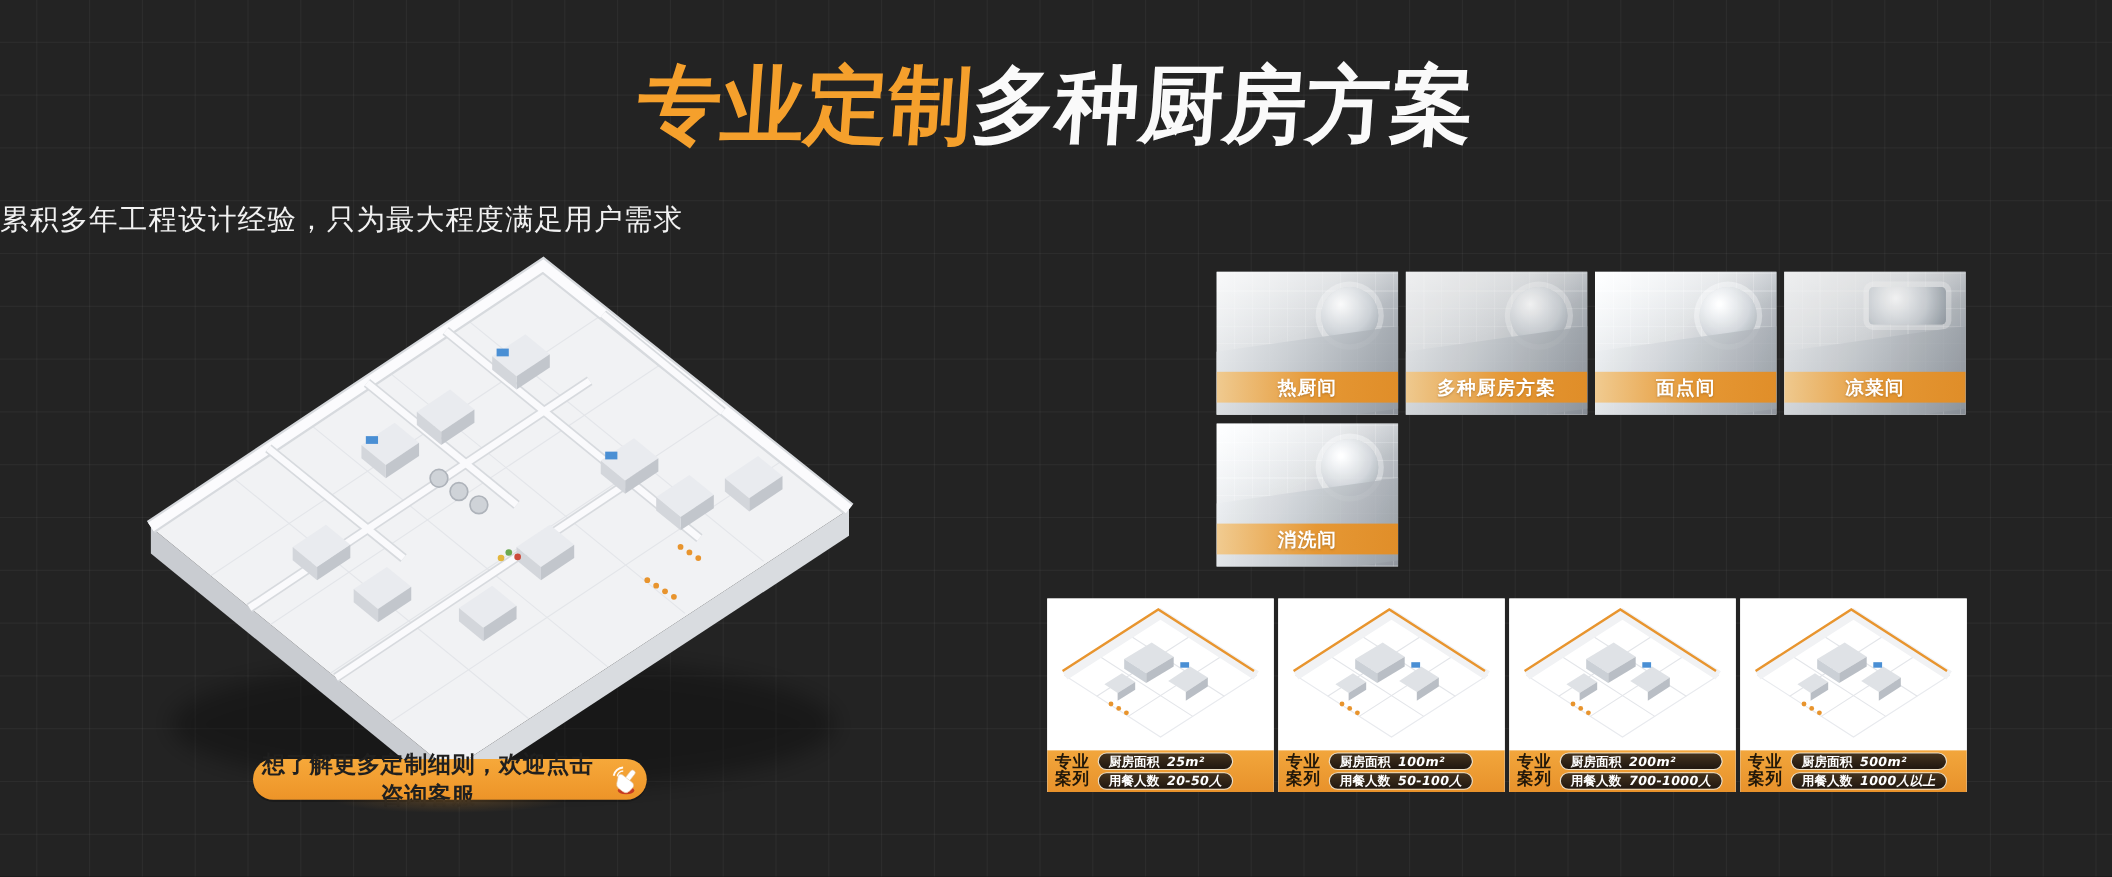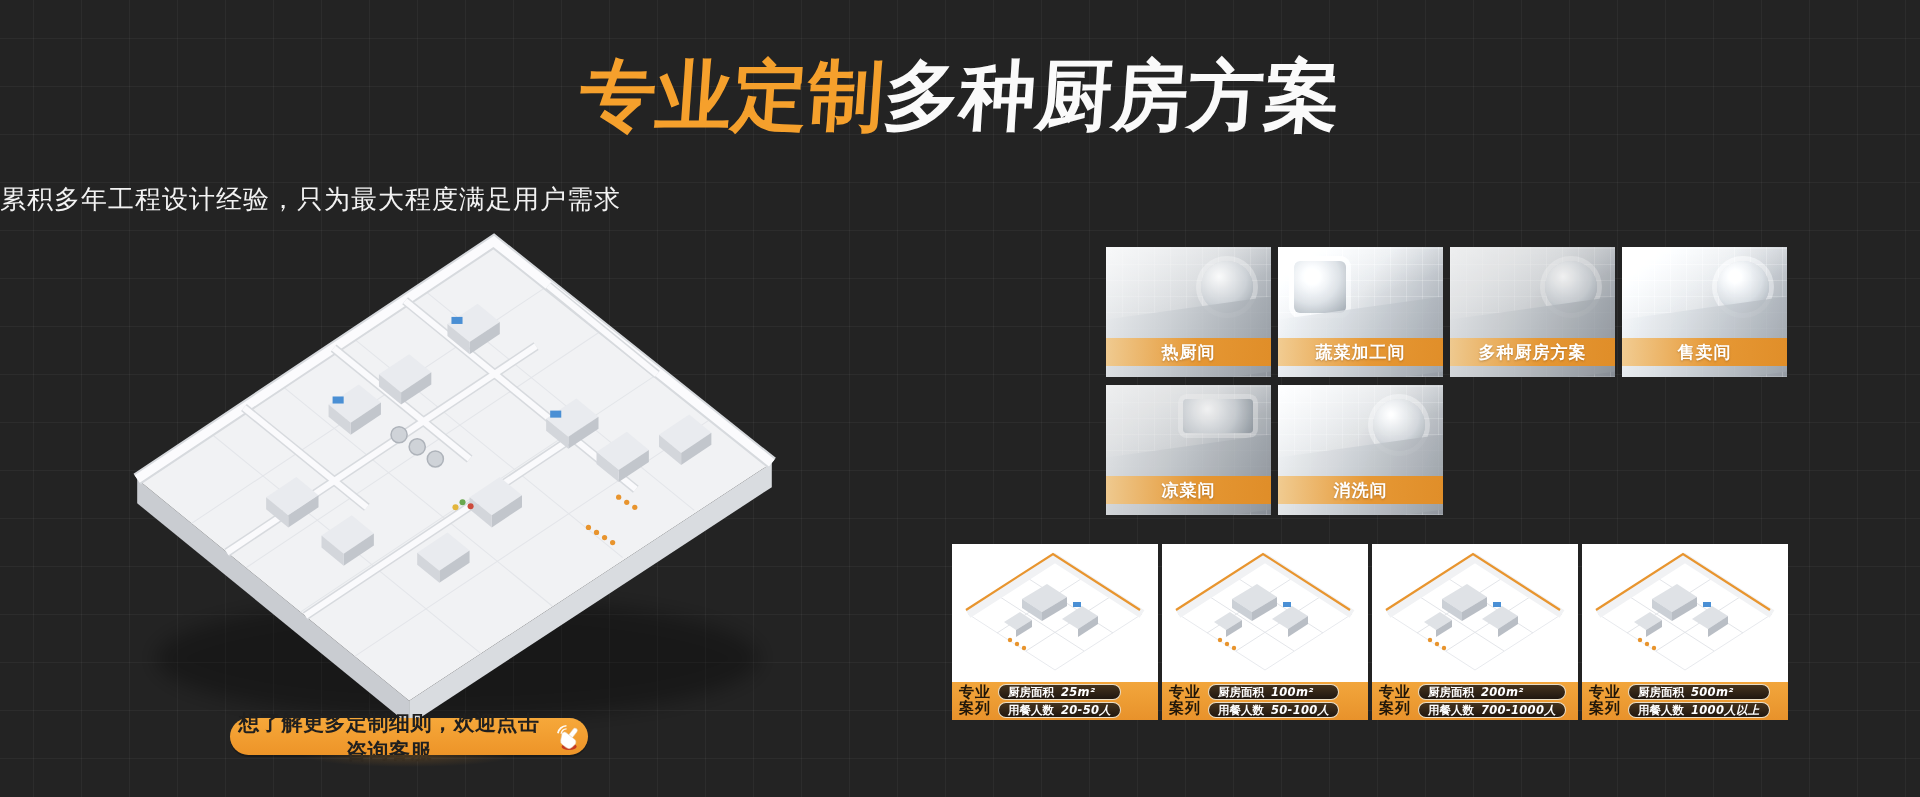--- a/index.html
+++ b/index.html
@@ -81,21 +81,21 @@
   .case-pills{display:flex;flex-direction:column;gap:2px;min-width:0;}
   .pill{
     display:flex;align-items:center;gap:7px;height:16px;
     border:1px solid rgba(255,243,220,0.9);border-radius:9px;
     background:linear-gradient(180deg,#44331E,#201710);
     padding:0 9px;color:#fff;font-size:11.5px;font-weight:700;white-space:nowrap;
   }
   .pill .v{font-style:italic;font-weight:800;letter-spacing:.3px;}
   
   .cta{
-    position:absolute;left:230px;top:718px;width:358px;height:37px;border:none;cursor:pointer;
+    position:absolute;left:230px;top:690px;width:358px;height:37px;border:none;cursor:pointer;
     border-radius:19px;background:linear-gradient(180deg,#F6A83A,#ED9428);
     display:flex;align-items:center;justify-content:center;gap:8px;
     font-family:inherit;font-size:21px;font-weight:800;color:#1F1F1F;letter-spacing:.5px;
     box-shadow:0 2px 0 rgba(0,0,0,0.25);
   }
   .cta::after{
     content:"";position:absolute;left:10%;top:100%;width:80%;height:16px;
     background:radial-gradient(50% 100% at 50% 0%, rgba(240,155,47,0.22), transparent 75%);
   }
   .cta .hand{width:30px;height:30px;flex:0 0 30px;margin-left:2px;}
@@ -247,31 +247,27 @@
         <path d="M10.8 12.5 h10.4 a3.4 3.4 0 0 1 3.4 3.6 l-0.5 3.8 a4.2 4.2 0 0 1 -4.2 3.6 h-4.6 a4.2 4.2 0 0 1 -3.7 -2.3 l-2.2 -4.4 a2.5 2.5 0 0 1 1.4 -4.3 z" fill="#FFFFFF" stroke="#E6C9A3" stroke-width="0.5"></path>
       </g>
     </svg>
   </button>
 
   <div class="rooms">
     <div class="room-tile p1">
       <div class="room-photo"></div>
       <div class="room-label">热厨间</div>
     </div>
-    <div class="room-tile p2">
-      <div class="room-photo"></div>
-      <div class="room-label">蔬菜加工间</div>
-    </div>
     <div class="room-tile p3">
       <div class="room-photo"></div>
       <div class="room-label">多种厨房方案</div>
     </div>
-    <div class="room-tile p6">
+    <div class="room-tile p4">
       <div class="room-photo"></div>
-      <div class="room-label">售卖间</div>
+      <div class="room-label">面点间</div>
     </div>
     <div class="room-tile p7">
       <div class="room-photo"></div>
       <div class="room-label">凉菜间</div>
     </div>
     <div class="room-tile p8">
       <div class="room-photo"></div>
       <div class="room-label">消洗间</div>
     </div>
   </div>

